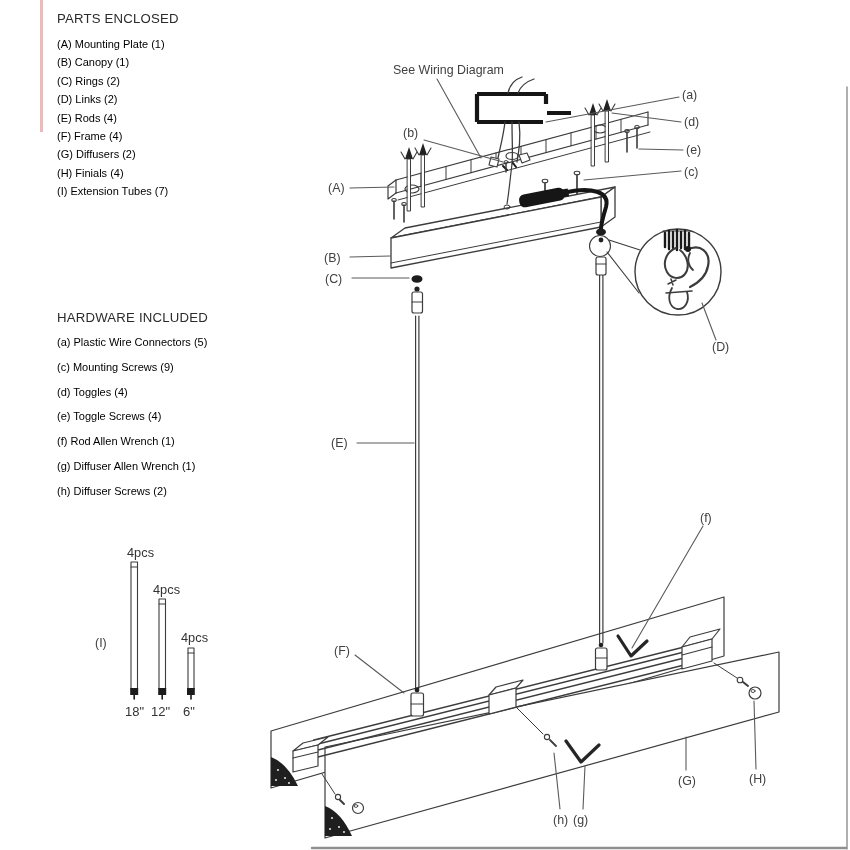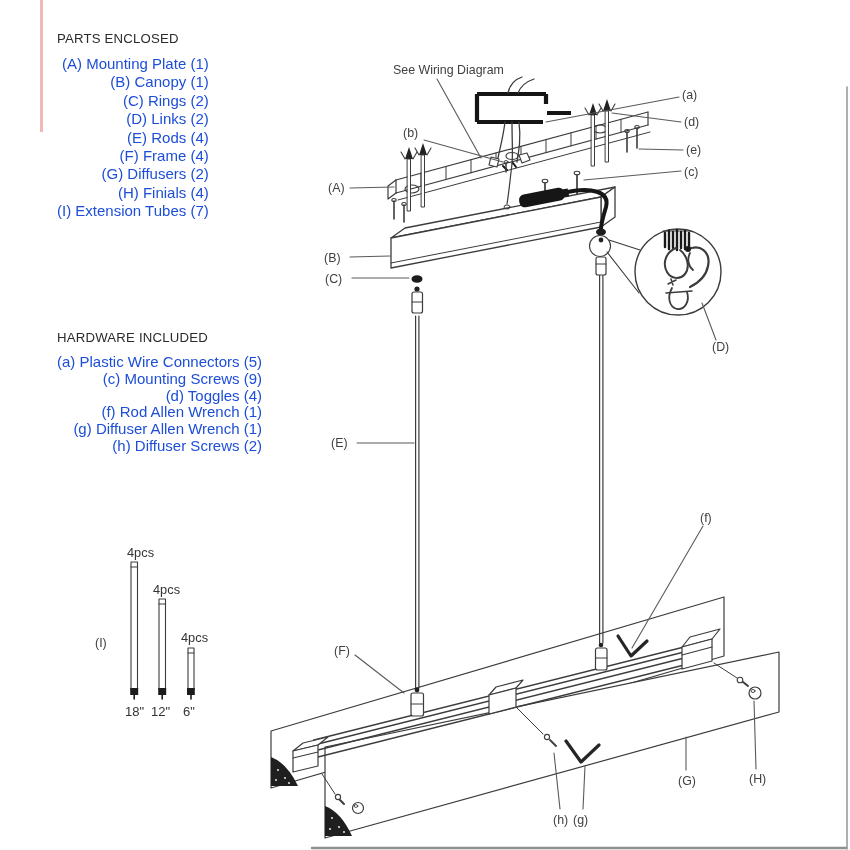--- a/index.html
+++ b/index.html
@@ -1,24 +1,24 @@
 <!DOCTYPE html>
 <html><head>
 <meta charset="utf-8">
 <style>
   html,body{margin:0;padding:0;background:#fff;}
   #canvas{
     position:relative;width:850px;height:850px;background:#ffffff;overflow:hidden;
     font-family:"Liberation Sans","DejaVu Sans",sans-serif;color:#2f2f2f;
   }
   .txtblock{position:absolute;left:57px;}
-  .blk-title{font-size:13.2px;font-weight:500;letter-spacing:.2px;color:#2b2b2b;margin-top:20px;}
+  .blk-title{font-size:13.2px;font-weight:500;letter-spacing:.2px;color:#2b2b2b;}
   .blk-items{margin-top:9px;}
-  .li{font-size:15px;line-height:18.4px;white-space:nowrap;color:#1d4ed8;text-align:right;}
-  #hardware .li{line-height:16.8px;}
+  .li{font-size:11px;line-height:18.4px;white-space:nowrap;color:#000000;}
+  #hardware .li{line-height:16.8px;margin-top:8px;}
   svg text{font-family:"Liberation Sans","DejaVu Sans",sans-serif;font-size:12.4px;fill:#414141;}
   svg text.qty{font-size:12.8px;fill:#333;}
   svg text.size{font-size:13px;fill:#333;}
   .artifact-pink{position:absolute;left:40px;top:0;width:2.5px;height:132px;background:rgba(225,128,128,.55);}
 </style>
 </head>
 <body>
 
 <div id="canvas">
 
@@ -38,20 +38,21 @@
       <div class="li">(I) Extension Tubes (7)</div>
     </div>
   </div>
 
   <div id="hardware" class="txtblock" style="top:310px;">
     <div class="blk-title">HARDWARE INCLUDED</div>
     <div class="blk-items">
       <div class="li">(a) Plastic Wire Connectors (5)</div>
       <div class="li">(c) Mounting Screws (9)</div>
       <div class="li">(d) Toggles (4)</div>
+      <div class="li">(e) Toggle Screws (4)</div>
       <div class="li">(f) Rod Allen Wrench (1)</div>
       <div class="li">(g) Diffuser Allen Wrench (1)</div>
       <div class="li">(h) Diffuser Screws (2)</div>
     </div>
   </div>
 
   <svg width="850" height="850" viewBox="0 0 850 850" style="position:absolute;left:0;top:0;" stroke-linecap="round" stroke-linejoin="round">
 
     <g>
       <path d="M847,87 V849" stroke="#9b9b9b" stroke-width="1.6" fill="none"></path>

